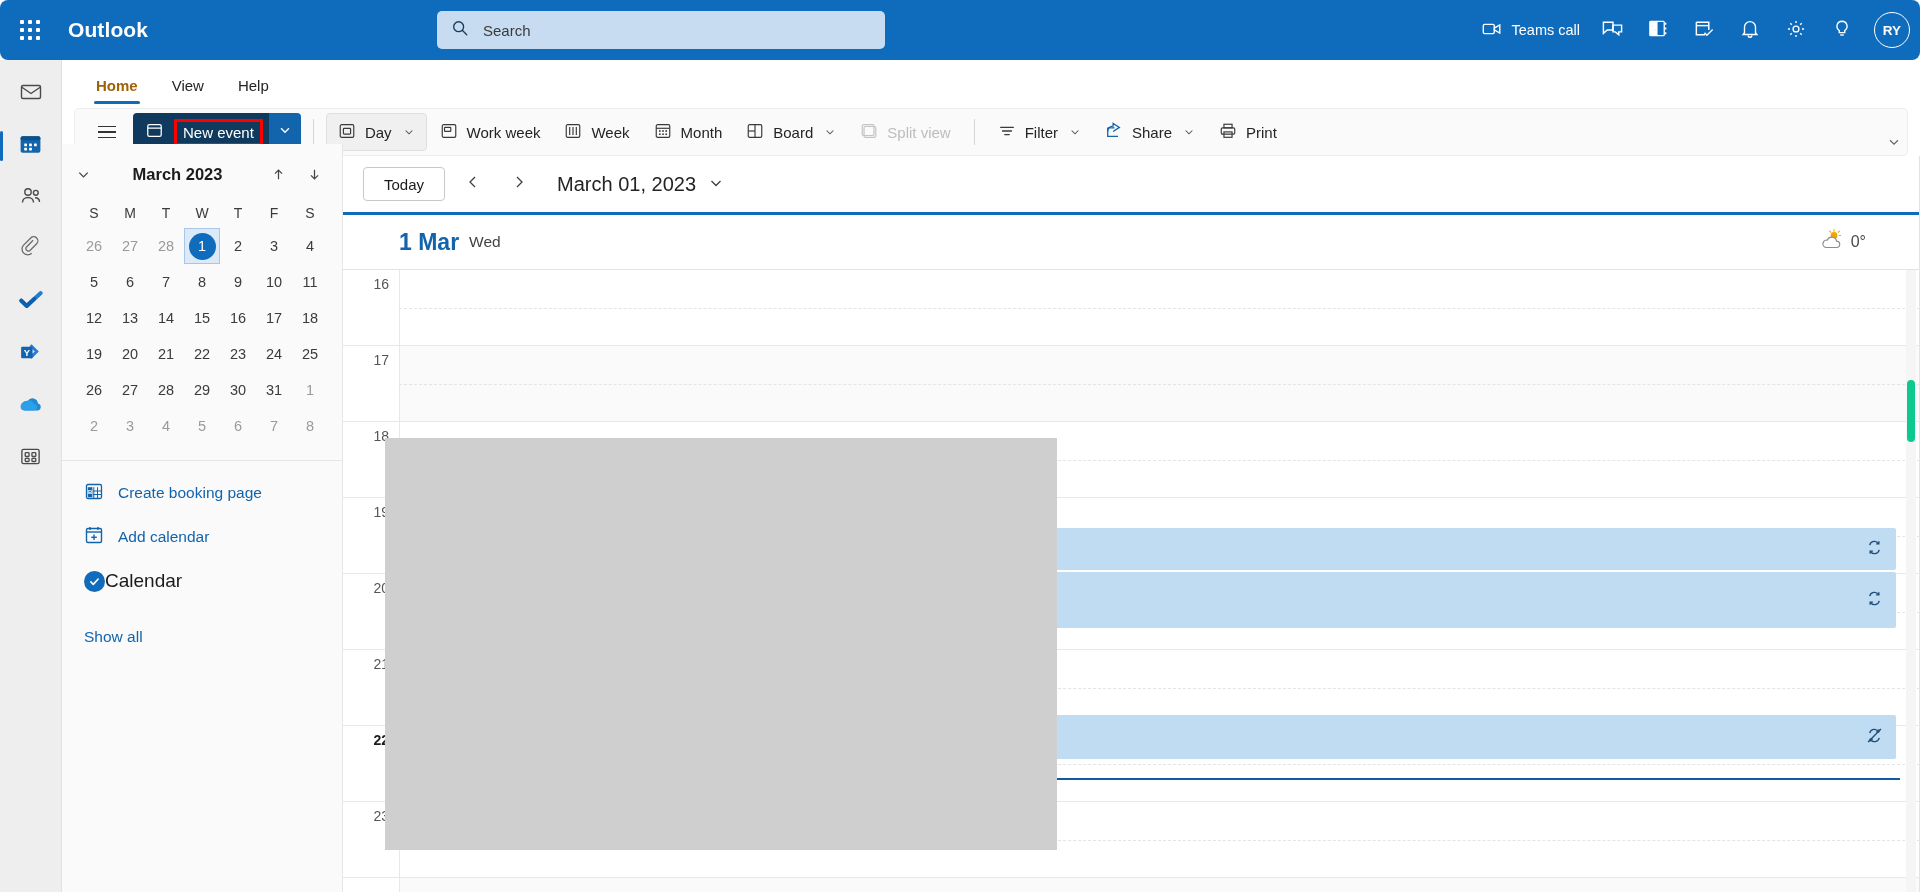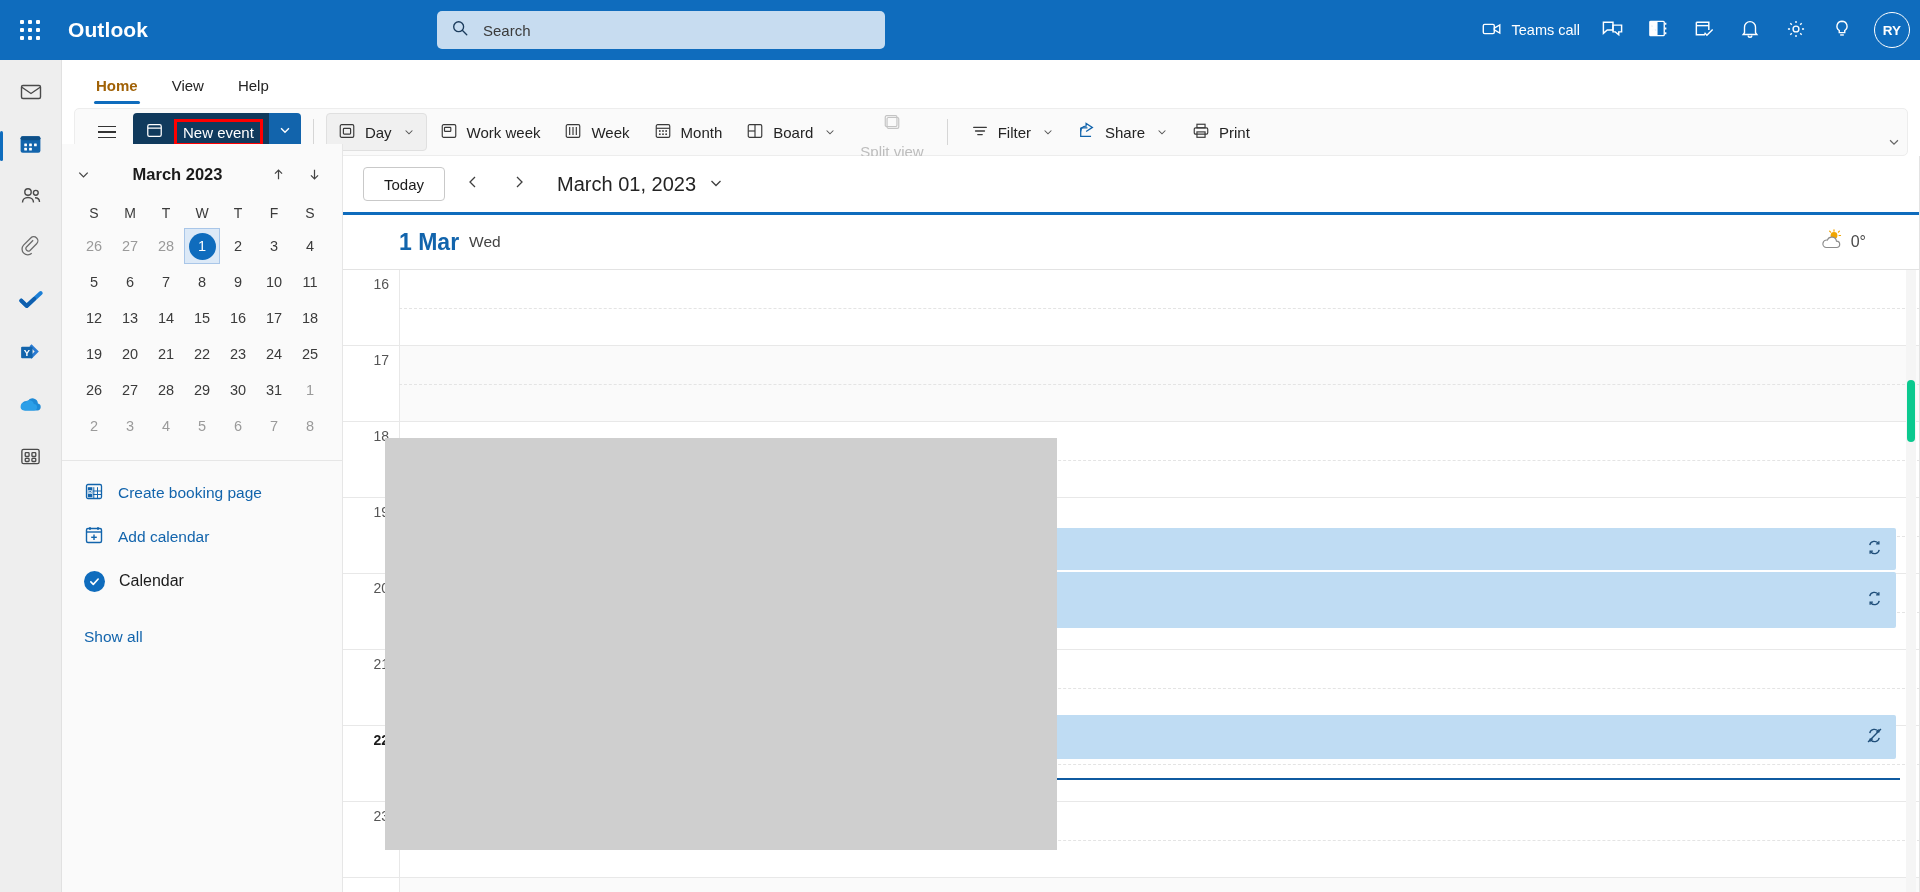--- a/index.html
+++ b/index.html
@@ -8,20 +8,21 @@
     font-family: "Liberation Sans", sans-serif;
     background: #ffffff;
     overflow: hidden;
   }
 
   
   .topbar {
     height: 60px; background: #0f6cbd;
     display: flex; align-items: center;
     position: relative;
+    border-radius: 8px;
   }
   .waffle {
     width: 48px; height: 48px; margin-left: 6px;
     display: grid; grid-template-columns: repeat(3,4px);
     grid-template-rows: repeat(3,4px); gap: 4px;
     align-content: center; justify-content: center;
     cursor: pointer; border-radius: 3px;
   }
   .waffle i { width: 4px; height: 4px; background: #fff; border-radius: 1px; display:block; }
   .brand {
@@ -117,21 +118,21 @@
   }
 
   .rb-sep { width: 1px; height: 26px; background: #d6d6d6; margin: 0 10px; }
 
   .rb-btn {
     height: 38px; display: flex; align-items: center; gap: 9px;
     padding: 0 11px; font-size: 15px; color: #242424;
     cursor: pointer; border-radius: 4px; white-space: nowrap;
   }
   .rb-btn.selected { background: #f0f0f0; border: 1px solid #e0e0e0; align-items: center; }
-  .rb-btn.disabled { color: #bdbdbd; cursor: default; flex-direction: column; }
+  .rb-btn.disabled { color: #bdbdbd; cursor: default; }
   .rb-btn .caret { margin-left: 2px; }
   .ribbon-collapse {
     position: absolute; right: 6px; bottom: 2px; cursor: pointer;
     color: #555;
   }
 
   
   .leftpane {
     position: absolute; left: 62px; top: 144px; bottom: 0; width: 281px;
     background: #fafafa; border-right: 1px solid #e6e6e6;
@@ -170,22 +171,22 @@
   .lp-link {
     display: flex; align-items: center; gap: 14px; height: 44px;
     padding: 0 22px; color: #1264ac; font-size: 15.5px; cursor: pointer;
   }
   .lp-section {
     display: flex; align-items: center; gap: 14px; height: 44px;
     padding: 0 22px; font-size: 15.5px; font-weight: 700; color: #1b1b1b;
     cursor: pointer; margin-top: 14px;
   }
   .lp-cal {
-    display: flex; align-items: center; gap: 14px; height: 44px;
-    padding: 0 22px; font-size: 16px; color: #1b1b1b; cursor: pointer;
+    display: flex; align-items: center; height: 44px;
+    padding: 0 22px; font-size: 19px; color: #1b1b1b; cursor: pointer;
   }
   .cal-check {
     width: 21px; height: 21px; border-radius: 50%; background: #0f6cbd;
     display: flex; align-items: center; justify-content: center; flex: none;
   }
   .lp-showall {
     padding: 0 22px; margin-top: 16px; color: #1264ac;
     font-size: 15.5px; cursor: pointer; display: flex; align-items: center; height: 36px;
   }
 

